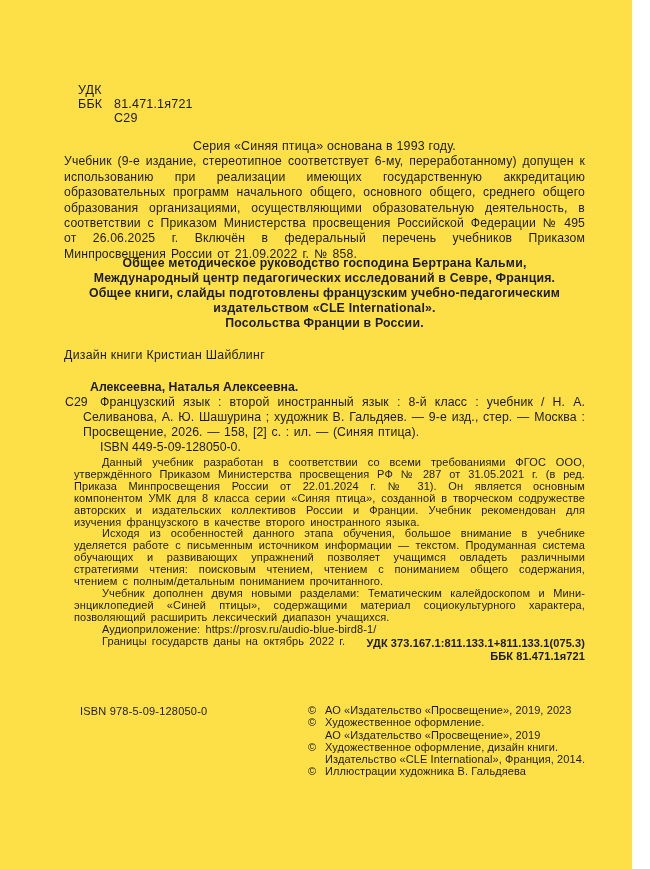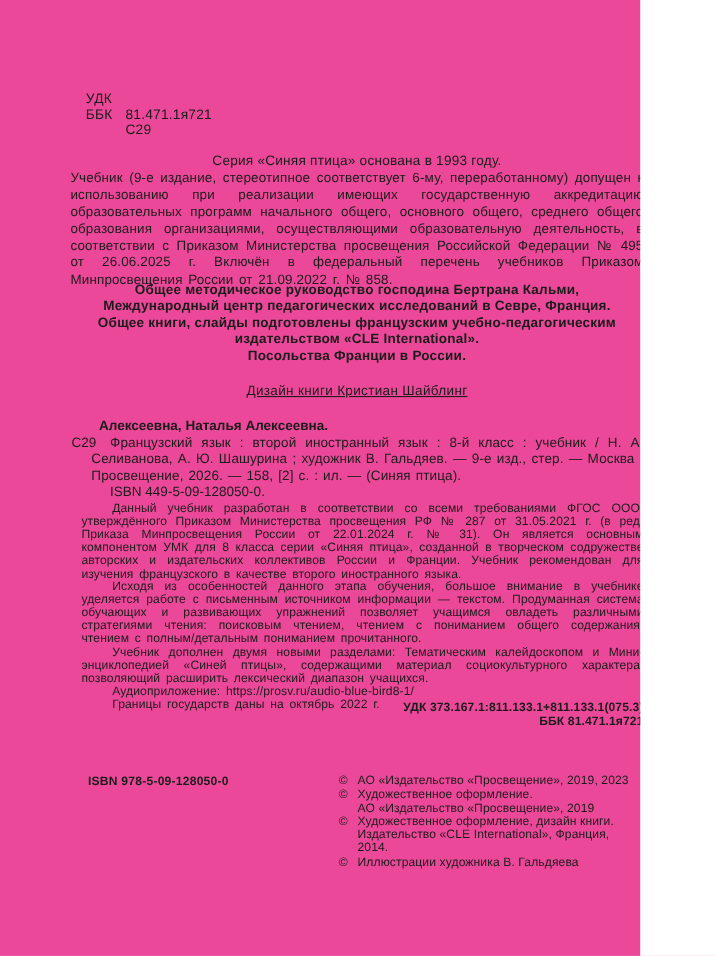--- a/index.html
+++ b/index.html
@@ -4,59 +4,59 @@
 <style>
   * { box-sizing: border-box; }
   html, body { margin: 0; padding: 0; }
   body {
     width: 650px; height: 869px;
     background: #ffffff;
     font-family: "Liberation Sans", "DejaVu Sans", sans-serif;
     color: #1b1b1b;
     -webkit-font-smoothing: antialiased;
   }
-  .page { position: relative; width: 582px; height: 869px; overflow: hidden; background: #ec4899; }
+  .page { position: relative; width: 632px; height: 869px; overflow: hidden; background: #fde047; }
   .abs { position: absolute; }
 
   
   .udk-header { left: 78px; top: 83px; font-size: 12.5px; line-height: 14px; letter-spacing: 0.2px; }
   .udk-header .row { display: flex; }
   .udk-header .lbl { width: 36px; flex: 0 0 36px; }
 
   
   .series-block { left: 64px; top: 139px; width: 521px; }
   .series-line { text-align: center; font-size: 12.4px; line-height: 15.4px; letter-spacing: 0.2px; }
   .approval { text-align: justify; font-size: 12.2px; line-height: 15.4px; word-spacing: 1.6px; letter-spacing: 0.15px; margin: 0; }
 
   
   .credits { left: 64px; top: 256px; width: 521px; text-align: center; font-weight: bold;
              font-size: 12.3px; line-height: 14.9px; letter-spacing: 0.2px; }
 
-  .designer { left: 64px; top: 348px; width: 521px; text-align: center; font-size: 12.3px; letter-spacing: 0.3px; text-decoration: underline; }
+  .designer { left: 64px; top: 348px; width: 521px; text-align: left; font-size: 12.3px; letter-spacing: 0.3px; }
 
   
   .catalog { left: 64px; top: 380px; width: 521px; font-size: 12.3px; line-height: 15px; }
   .catalog .author { font-weight: bold; margin: 0 0 0 26px; }
   .catalog .entry-row { position: relative; }
   .catalog .code { position: absolute; left: 1px; top: 0; }
   .catalog .entry { margin: 0 0 0 19px; text-indent: 17px; text-align: justify; word-spacing: 1px; letter-spacing: 0.1px; }
   .catalog .isbn { margin: 0 0 0 36px; }
 
   
   .annotation { left: 74px; top: 457px; width: 511px; font-size: 11px; line-height: 11.9px;
                 letter-spacing: 0.1px; word-spacing: 2px; }
   .annotation p { margin: 0; text-indent: 28px; text-align: justify; }
   .annotation p.noj { text-align: left; }
 
   
   .udk-footer { left: 64px; top: 637px; width: 521px; text-align: right; font-weight: bold;
                 font-size: 11px; line-height: 12.8px; letter-spacing: 0.1px; }
 
   
-  .isbn-footer { left: 80px; top: 705px; font-weight: bold; font-size: 11px; letter-spacing: 0.2px; }
+  .isbn-footer { left: 80px; top: 705px; font-weight: normal; font-size: 11px; letter-spacing: 0.2px; }
   .copyright { left: 308px; top: 704px; font-size: 11px; line-height: 12.3px; letter-spacing: 0.1px; }
   .copyright .row { display: flex; }
   .copyright .mark { width: 17px; flex: 0 0 17px; }
 </style>
 </head>
 <body>
 
 <div class="page">
 
   <div class="abs udk-header">

